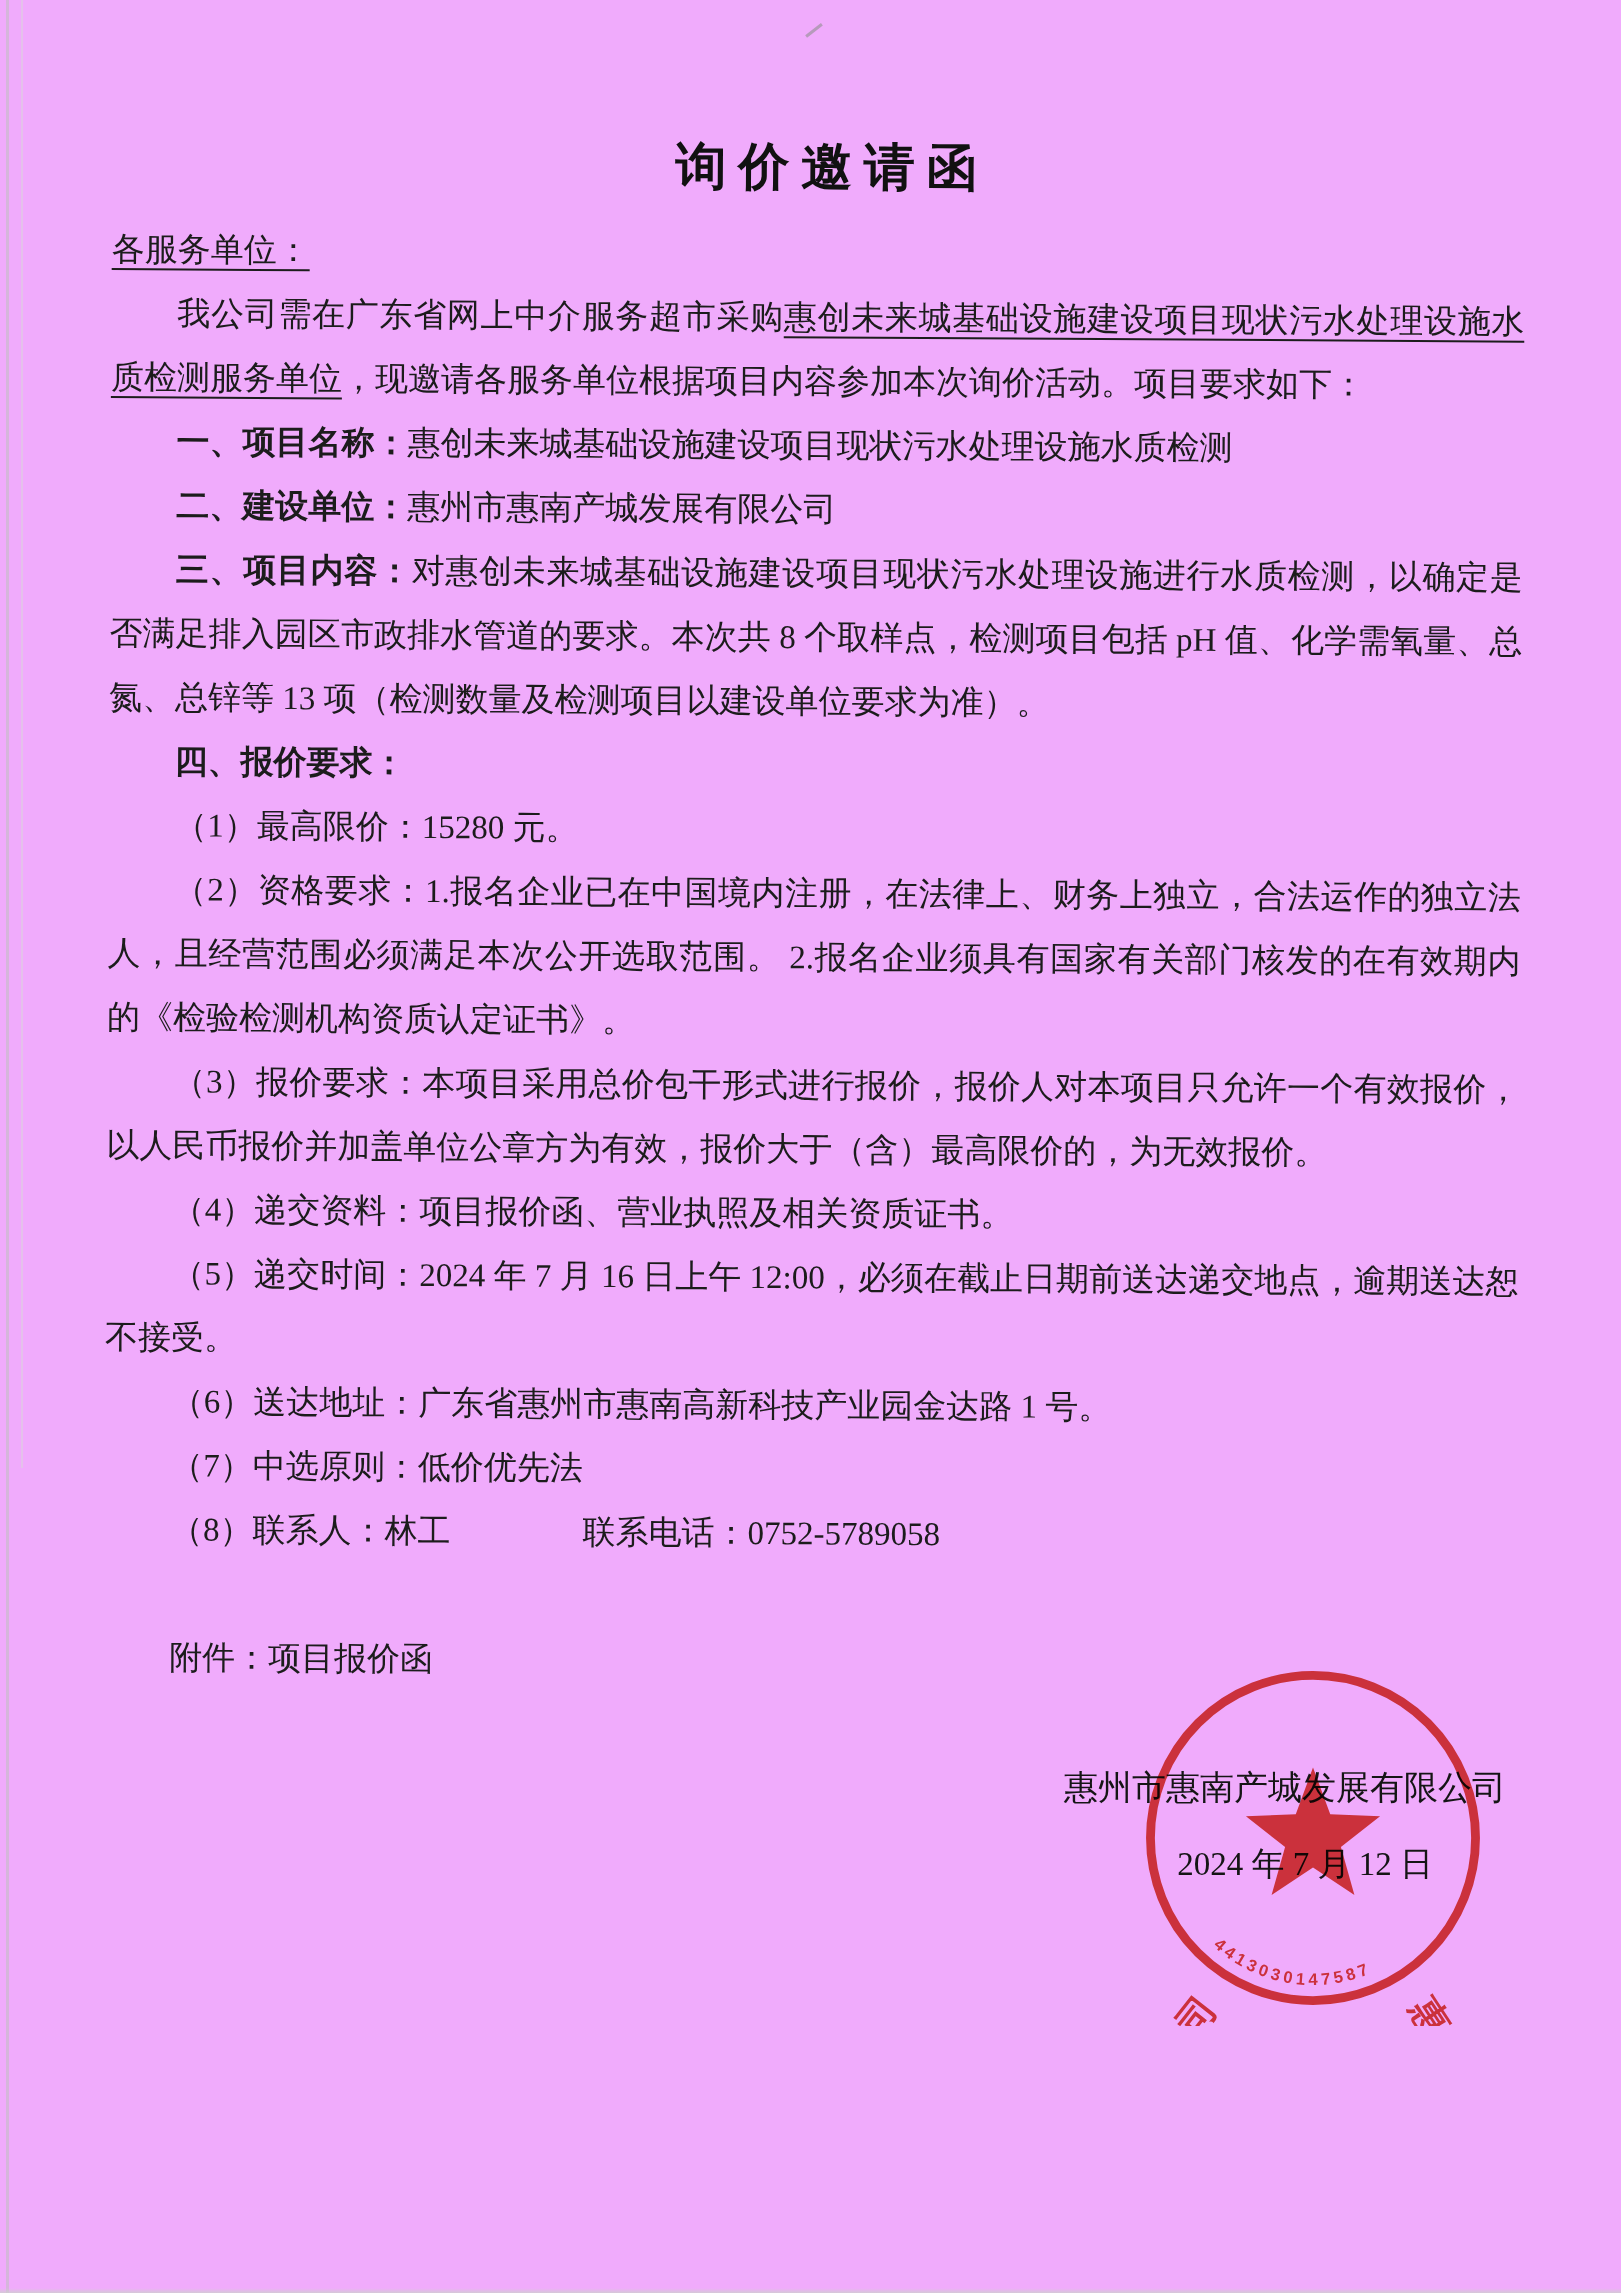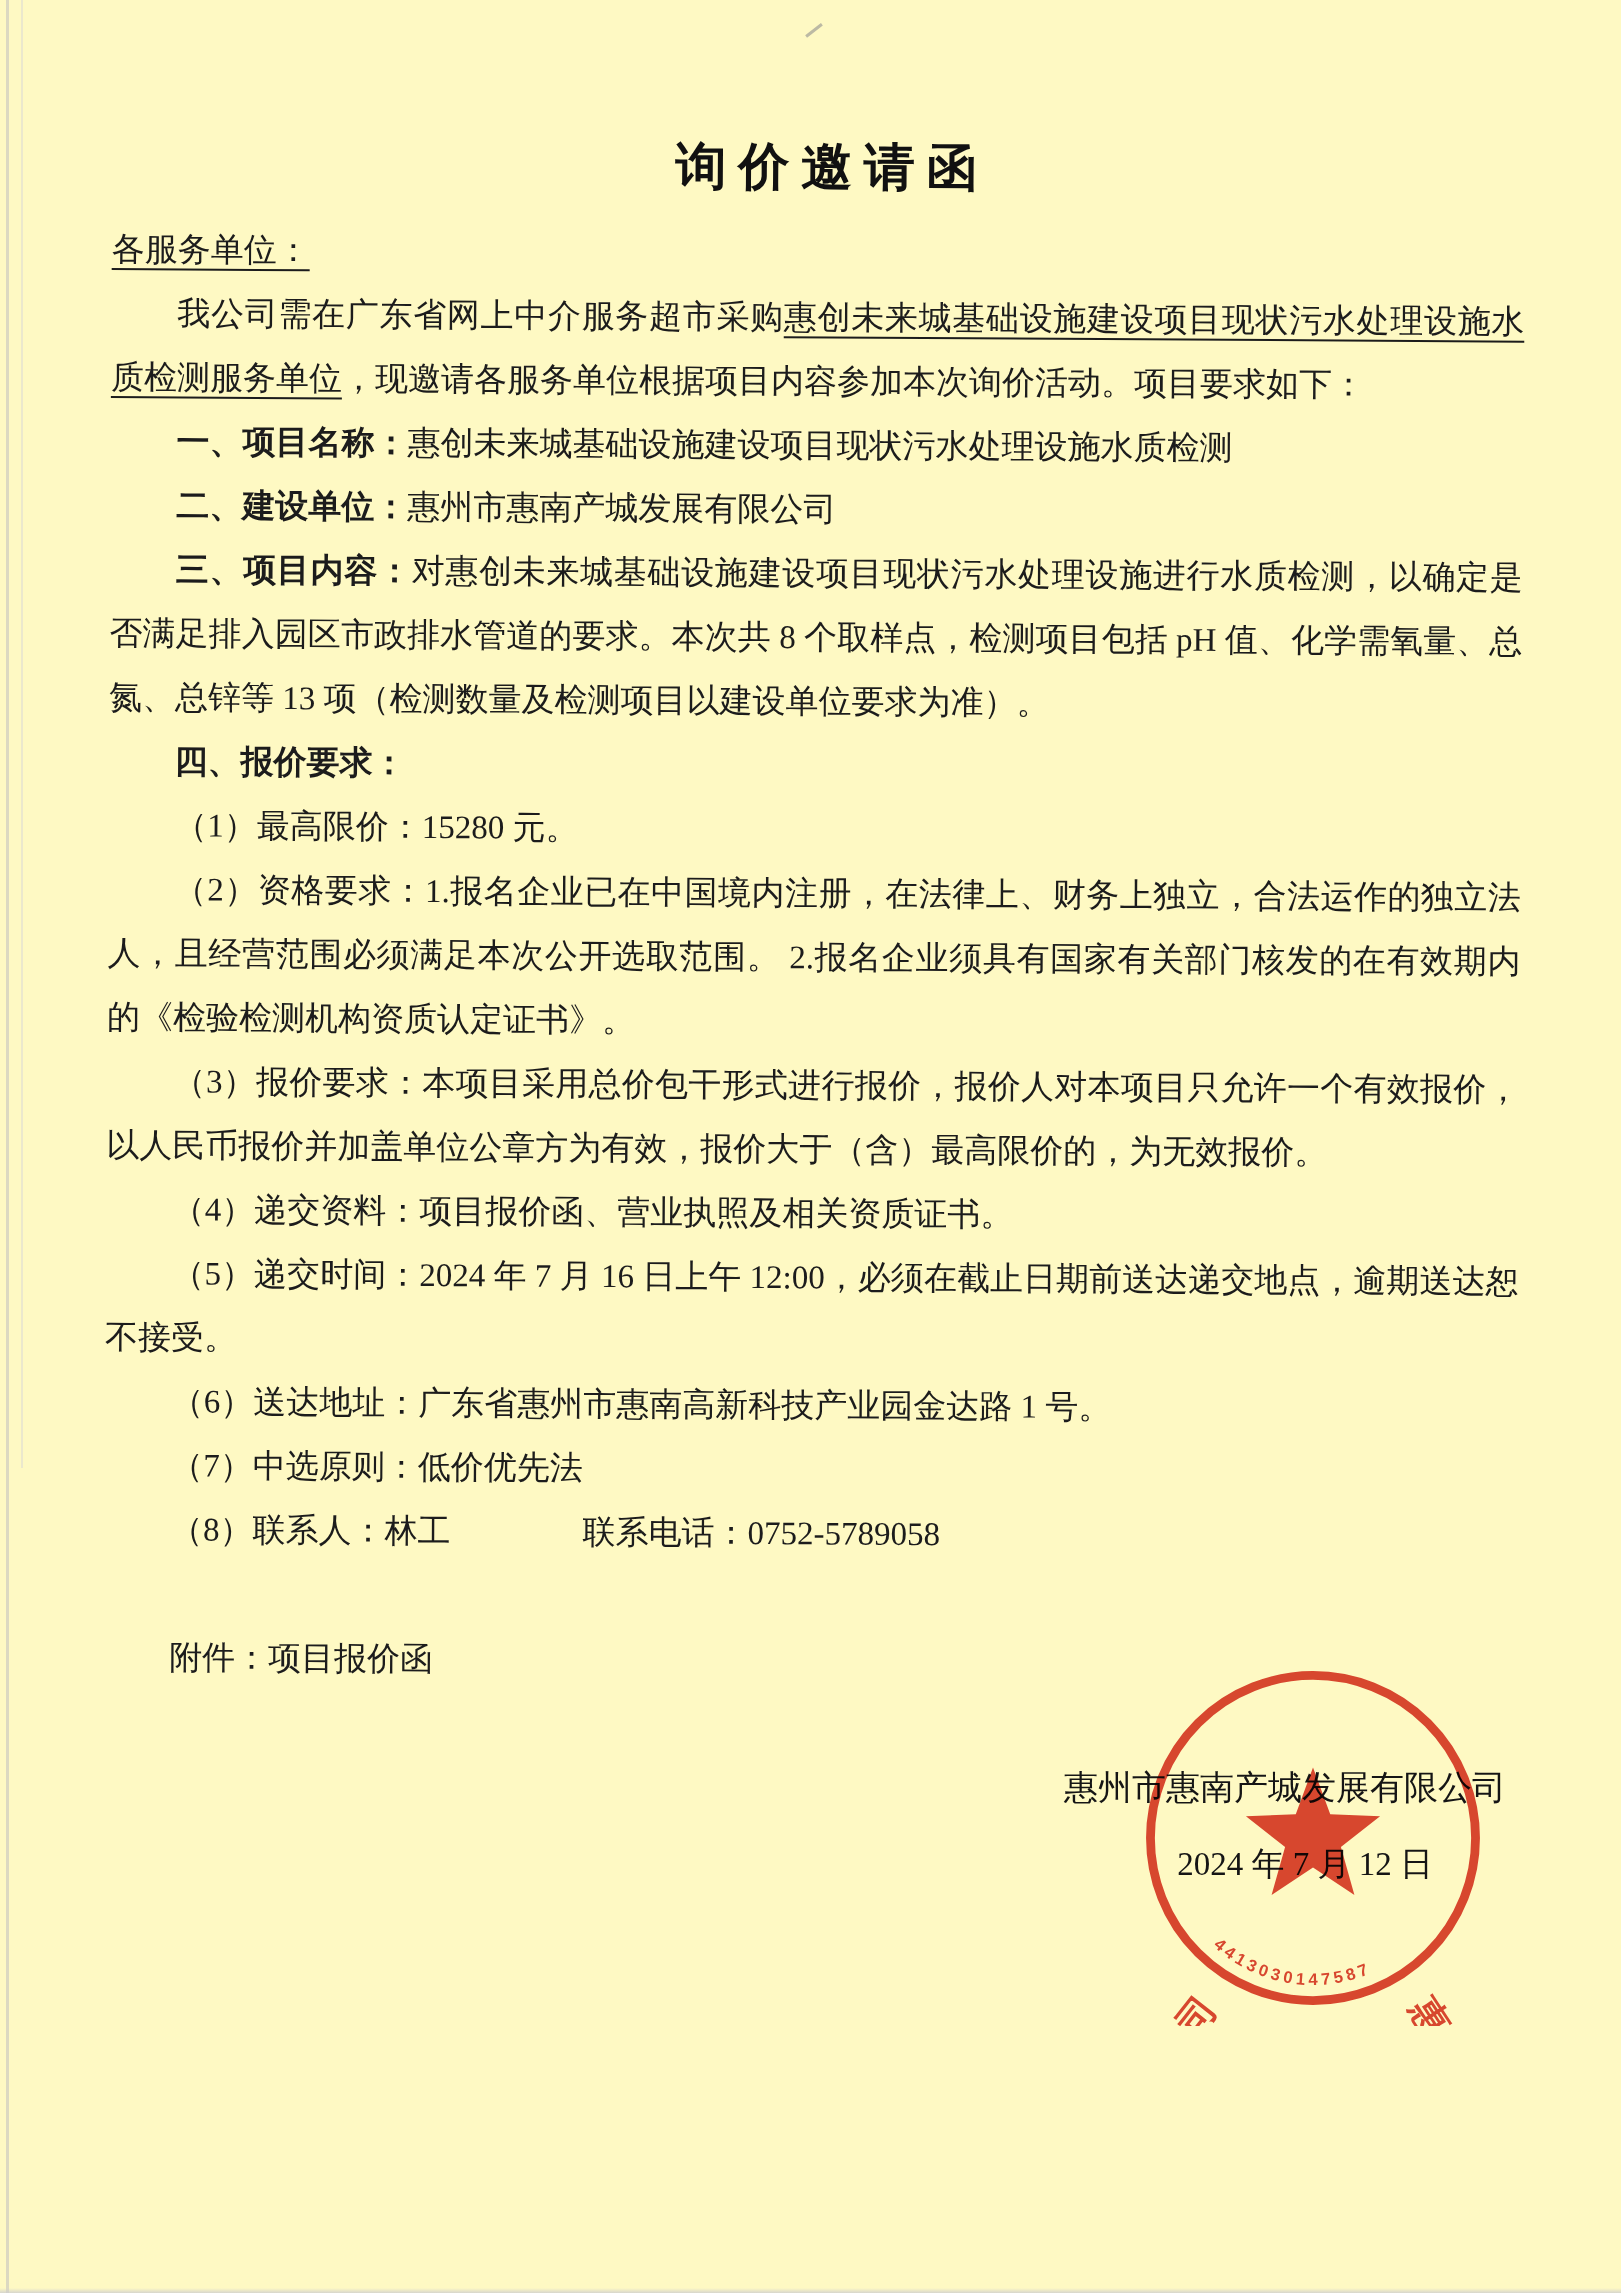--- a/index.html
+++ b/index.html
@@ -1,18 +1,18 @@
 <!DOCTYPE html>
 <html><head>
 <meta charset="utf-8">
 <style>
   html,body { margin:0; padding:0; background:#ffffff; }
   .page {
     position:relative; width:1621px; height:2294px;
-    background:#fef9c3; overflow:hidden;
+    background:#f0abfc; overflow:hidden;
     font-family:"Liberation Serif", serif; color:#1c1c1c;
   }
   
   .edge-left-1 { position:absolute; left:5.9px; top:0; width:2.9px; height:100%; background:#bfbfbf; opacity:.55; }
   .edge-left-2 { position:absolute; left:20.6px; top:0; width:2px; height:64%; background:#d8d8d8; opacity:.5; }
   .edge-bottom { position:absolute; left:0; bottom:0; width:100%; height:5.9px;
     background:linear-gradient(to top,#cfcfcf,rgba(255,255,255,0)); }
   .speck { position:absolute; left:804px; top:29px; width:19.6px; height:2.9px; background:#8f8f8f;
     transform:rotate(-38deg); opacity:.6; }
 

